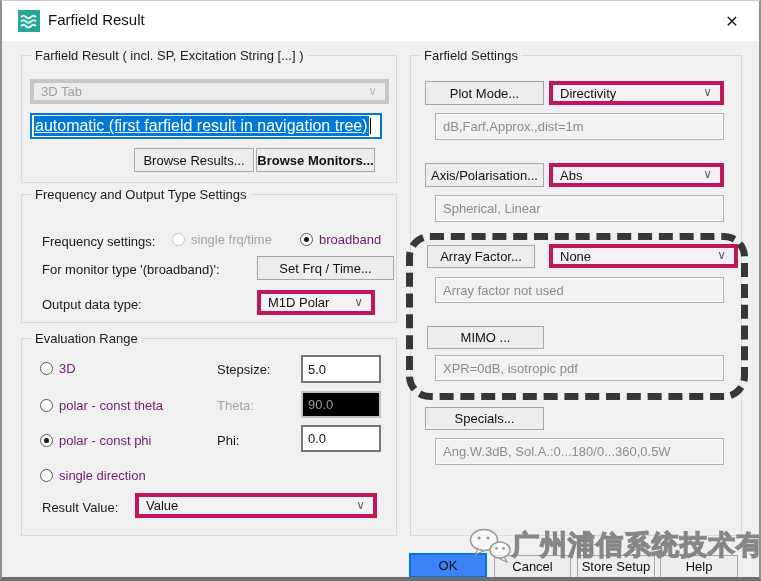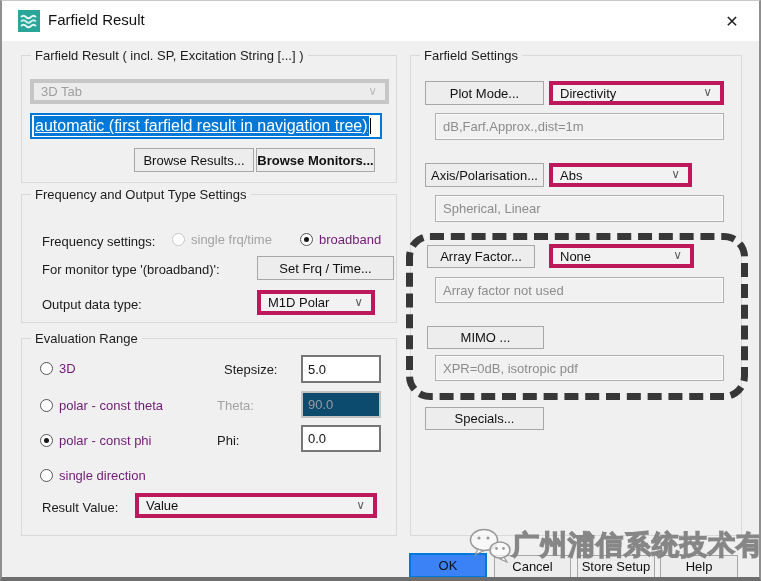--- a/index.html
+++ b/index.html
@@ -20,21 +20,21 @@
     display:flex;align-items:center;justify-content:center;white-space:nowrap;}
   .combo{position:absolute;background:#f2f2f2;border:4px solid #be185d;font-size:13px;color:#111;
     display:flex;align-items:center;padding-left:7px;}
   .combo .chev{position:absolute;right:8px;top:50%;transform:translateY(-54%);color:#5f5f5f;font-size:12px;}
   .combo.disabled{background:#ececec;border-color:#c6c6c6;color:#9e9e9e;}
   .combo.disabled .chev{color:#bcbcbc;}
   .info{position:absolute;background:#f1f1f1;border:1px solid #b0b0b0;box-shadow:inset 0 0 0 1px #fafafa;
     font-size:13px;color:#8c8c8c;display:flex;align-items:center;padding-left:7px;white-space:nowrap;}
   .edit{position:absolute;background:#ffffff;border:2px solid #767676;font-size:13px;color:#111;
     display:flex;align-items:center;padding-left:5px;}
-  .edit.disabled{background:#0c4a6e;border-color:#c2c2c2;color:#9a9a9a;}
+  .edit.disabled{background:#000000;border-color:#c2c2c2;color:#9a9a9a;}
   .lbl{position:absolute;font-size:13px;color:#1a1a1a;white-space:nowrap;}
   .lbl.disabled{color:#a3a3a3;}
   
   .radio-row{position:absolute;display:flex;align-items:center;gap:6px;}
   .radio{width:13px;height:13px;border:1px solid #565656;border-radius:50%;background:#fff;position:relative;flex:0 0 auto;}
   .radio.checked::after{content:"";position:absolute;left:3px;top:3px;right:3px;bottom:3px;background:#161616;border-radius:50%;}
   .radio.disabled{border-color:#c9c9c9;}
   .radio-row .rlabel{font-size:13px;color:#701a75;white-space:nowrap;}
   .radio-row .rlabel.disabled{color:#a3a3a3;}
   
@@ -107,21 +107,21 @@
     <span class="chev">∨</span>
   </div>
 
   <div class="group" style="left:19px;top:337px;width:376px;height:198px;">
     <span class="group-label">Evaluation Range</span>
   </div>
   <div class="radio-row" style="left:38px;top:360px;">
     <span class="radio"></span>
     <span class="rlabel">3D</span>
   </div>
-  <span class="lbl" style="left:222px;top:361px;">Stepsize:</span>
+  <span class="lbl" style="left:215px;top:361px;">Stepsize:</span>
   <div class="edit" style="left:299px;top:354px;width:80px;height:28px;">
     <span>5.0</span>
   </div>
   <div class="radio-row" style="left:38px;top:397px;">
     <span class="radio"></span>
     <span class="rlabel">polar - const theta</span>
   </div>
   <span class="lbl disabled" style="left:215px;top:397px;">Theta:</span>
   <div class="edit disabled" style="left:299px;top:390px;width:80px;height:27px;">
     <span>90.0</span>
@@ -153,48 +153,51 @@
   <div class="combo" style="left:547px;top:80px;width:175px;height:24px;">
     <span>Directivity</span>
     <span class="chev">∨</span>
   </div>
   <div class="info" style="left:433px;top:112px;width:289px;height:27px;">
     <span>dB,Farf.Approx.,dist=1m</span>
   </div>
   <div class="btn" style="left:423px;top:162px;width:119px;height:24px;">
     <span>Axis/Polarisation...</span>
   </div>
-  <div class="combo" style="left:547px;top:162px;width:143px;height:24px;">
+  <div class="combo" style="left:547px;top:162px;width:175px;height:24px;">
     <span>Abs</span>
     <span class="chev">∨</span>
   </div>
   <div class="info" style="left:433px;top:194px;width:289px;height:27px;">
     <span>Spherical, Linear</span>
   </div>
 
   <div class="dashed-annot"></div>
 
   <div class="btn" style="left:425px;top:244px;width:108px;height:23px;">
     <span>Array Factor...</span>
   </div>
-  <div class="combo" style="left:547px;top:243px;width:145px;height:24px;">
+  <div class="combo" style="left:547px;top:243px;width:189px;height:24px;">
     <span>None</span>
     <span class="chev">∨</span>
   </div>
   <div class="info" style="left:433px;top:276px;width:289px;height:26px;">
     <span>Array factor not used</span>
   </div>
   <div class="btn" style="left:425px;top:325px;width:117px;height:23px;">
     <span>MIMO ...</span>
   </div>
   <div class="info" style="left:433px;top:354px;width:289px;height:26px;">
     <span>XPR=0dB, isotropic pdf</span>
   </div>
   <div class="btn" style="left:423px;top:406px;width:119px;height:23px;">
     <span>Specials...</span>
+  </div>
+  <div class="info" style="left:433px;top:437px;width:289px;height:27px;">
+    <span>Ang.W.3dB, Sol.A.:0...180/0...360,0.5W</span>
   </div>
 
   <div class="btn ok" style="left:407px;top:552px;width:78px;height:25px;">
     <span>OK</span>
   </div>
   <div class="btn" style="left:492px;top:554px;width:77px;height:23px;">
     <span>Cancel</span>
   </div>
   <div class="btn" style="left:575px;top:554px;width:78px;height:23px;">
     <span>Store Setup</span>

